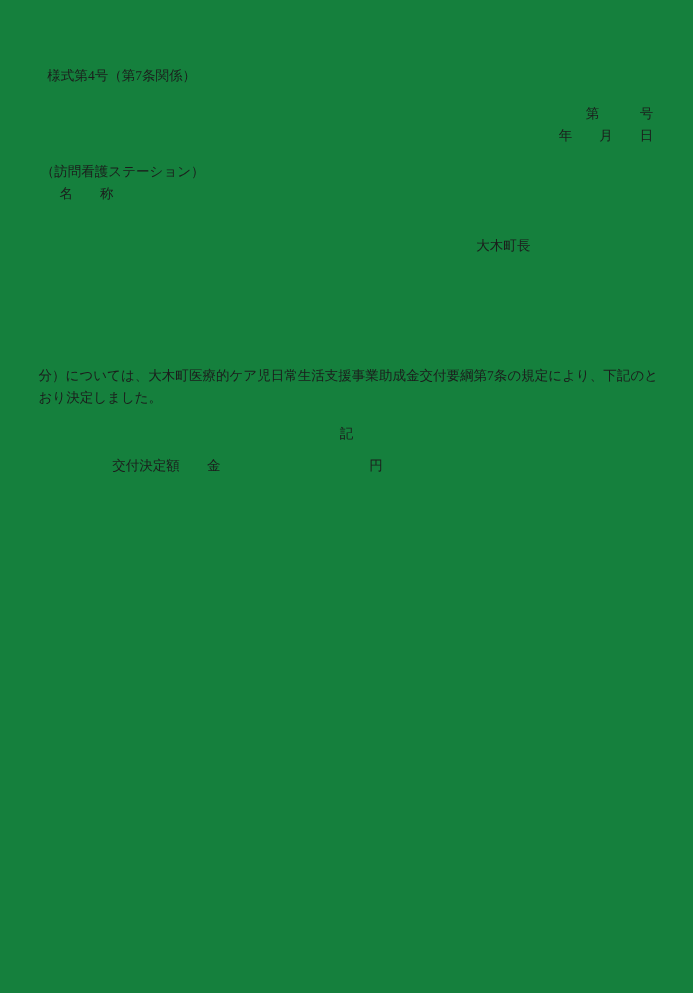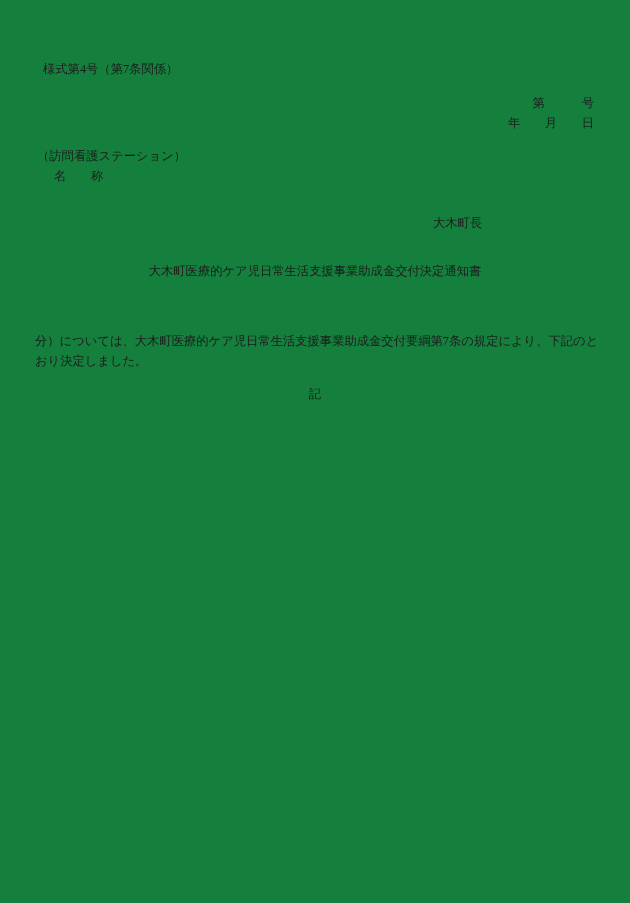--- a/index.html
+++ b/index.html
@@ -47,23 +47,23 @@
 
   <div class="abs date-line">年　　月　　日</div>
 
   <div class="abs station-label">（訪問看護ステーション）</div>
 
   <div class="abs name-label">名　　称</div>
 
 
   <div class="abs mayor">大木町長</div>
 
-  <div class="abs doc-title">大木町医療的ケア児日常生活支援事業助成金交付決定通知書</div>
 
 
   <div class="abs body-l2">分）については、大木町医療的ケア児日常生活支援事業助成金交付要綱第7条の規定により、下記のと</div>
 
   <div class="abs body-l3">おり決定しました。</div>
 
   <div class="abs note-heading">記</div>
 
+  <div class="abs amount-line">交付決定額　　金　　　　　　　　　　　円</div>
 
 </div>
 
 </body></html>

